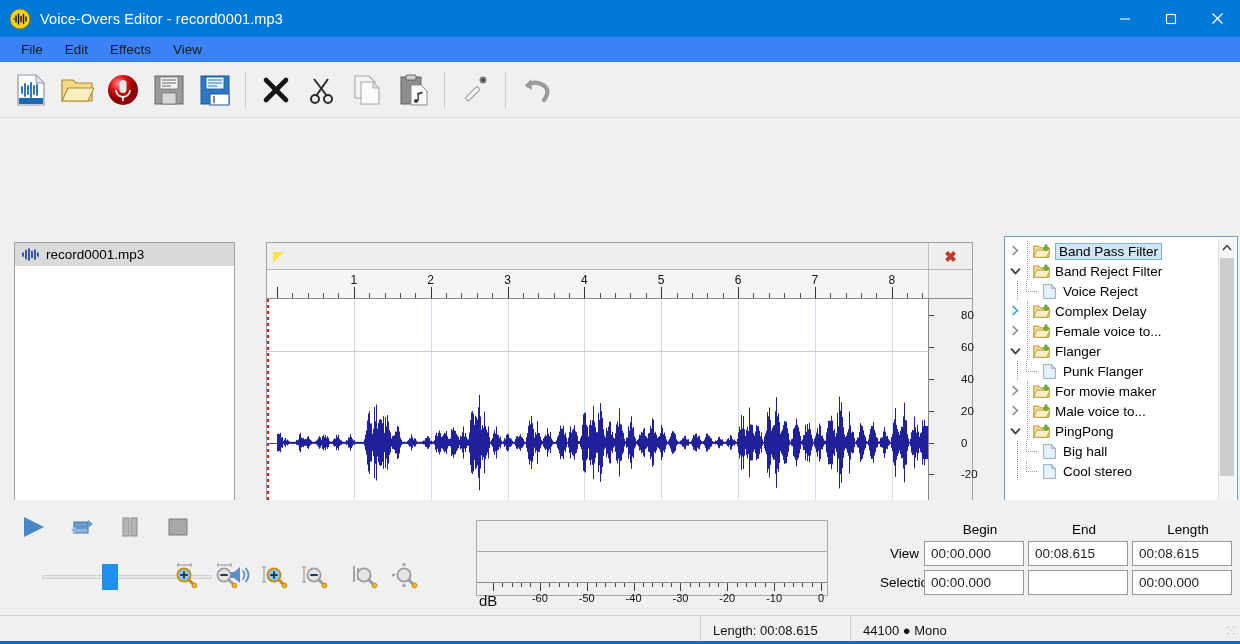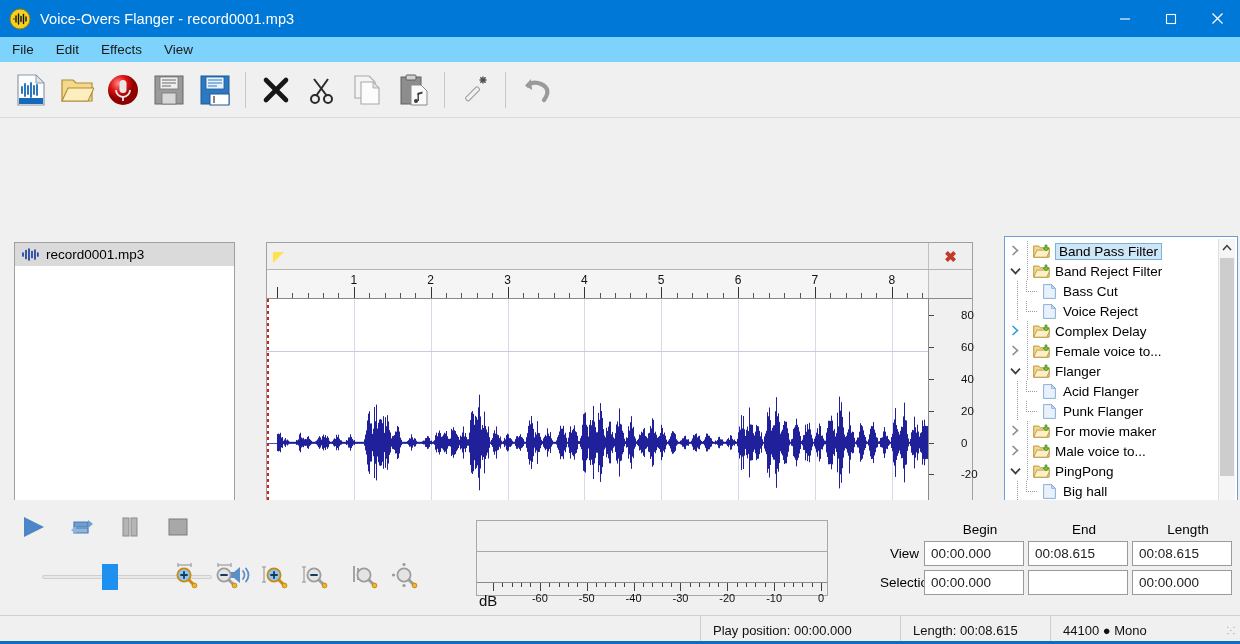--- a/index.html
+++ b/index.html
@@ -19,21 +19,21 @@
     height:37px; background:#0078d7; display:flex; align-items:center;
     flex:0 0 37px; position:relative;
   }
   .title-icon { width:22px; height:22px; margin-left:9px; margin-right:9px; flex:0 0 auto; position:relative; }
   .title-text { color:#ffffff; font-size:14.5px; letter-spacing:.1px; white-space:nowrap; }
   .winbtns { margin-left:auto; display:flex; height:37px; }
   .winbtn { width:46px; height:37px; display:flex; align-items:center; justify-content:center; color:#fff; }
   .winbtn svg { display:block; }
 
   
-  .menubar { height:25px; flex:0 0 25px; background:#7dd3fc; display:flex; align-items:center; padding-left:1px; }
+  .menubar { height:25px; flex:0 0 25px; background:#3b82f6; display:flex; align-items:center; padding-left:10px; }
   .menuitem { padding:3px 11px; color:#1a1a1a; font-size:13.5px; }
 
   
   .toolbar {
     height:56px; flex:0 0 56px; background:#f0f0f0; display:flex; align-items:center;
     padding-left:8px; border-bottom:1px solid #dcdcdc;
   }
   .tb-btn { width:46px; height:46px; display:flex; align-items:center; justify-content:center; }
   .tb-sep { width:1px; height:36px; background:#c8c8c8; margin:0 7px; }
 
@@ -183,21 +183,21 @@
         <g stroke="#141414" stroke-width="1.4" stroke-linecap="round">
           <line x1="5" y1="11" x2="5" y2="11"></line>
           <line x1="7" y1="8" x2="7" y2="14"></line>
           <line x1="9.5" y1="6" x2="9.5" y2="16"></line>
           <line x1="12" y1="8.5" x2="12" y2="13.5"></line>
           <line x1="14.5" y1="6.5" x2="14.5" y2="15.5"></line>
           <line x1="17" y1="9" x2="17" y2="13"></line>
         </g>
       </svg>
     </div>
-    <div class="title-text">Voice-Overs Flanger - record0001.mp3</div>
+    <div class="title-text">Voice-Overs Editor - record0001.mp3</div>
     <div class="winbtns">
       <div class="winbtn">
         <svg width="12" height="12" viewBox="0 0 12 12">
             <line x1="1" y1="6" x2="11" y2="6" stroke="#fff" stroke-width="1.1"></line>
           </svg>
       </div>
       <div class="winbtn">
         <svg width="12" height="12" viewBox="0 0 12 12">
             <rect x="1.5" y="1.5" width="9" height="9" fill="none" stroke="#fff" stroke-width="1.1"></rect>
           </svg>
@@ -1163,31 +1163,20 @@
             </div>
             <div class="tree-row">
               <span class="dotline" style="margin-left: 6px;"></span>
               <span class="elbow"></span>
               <span class="docicon">
                 <svg width="13" height="15" viewBox="0 0 13 15">
                   <path d="M0.6 0.6 h8 l3.8 3.8 v10 h-11.8 z" fill="#e9f2fc" stroke="#7ea6cf" stroke-width="0.9"></path>
                   <path d="M8.6 0.6 l3.8 3.8 h-3.8 z" fill="#cfe1f3" stroke="#7ea6cf" stroke-width="0.8"></path>
                 </svg>
               </span>
-              <span class="tree-label">Bass Cut</span>
-            </div>
-            <div class="tree-row">
-              <span class="dotline" style="margin-left: 6px;"></span>
-              <span class="elbow"></span>
-              <span class="docicon">
-                <svg width="13" height="15" viewBox="0 0 13 15">
-                  <path d="M0.6 0.6 h8 l3.8 3.8 v10 h-11.8 z" fill="#e9f2fc" stroke="#7ea6cf" stroke-width="0.9"></path>
-                  <path d="M8.6 0.6 l3.8 3.8 h-3.8 z" fill="#cfe1f3" stroke="#7ea6cf" stroke-width="0.8"></path>
-                </svg>
-              </span>
               <span class="tree-label">Voice Reject</span>
             </div>
             <div class="tree-row">
               <span class="tw">
                 <span class="chev blue"><svg width="8" height="11" viewBox="0 0 8 11">
                     <path d="M1.6 1 L6.4 5.5 L1.6 10" fill="none" stroke="currentColor" stroke-width="1.7"></path>
                   </svg></span>
               </span>
               <span class="dotline"></span>
               <span class="ficon">
@@ -1223,31 +1212,20 @@
               </span>
               <span class="dotline"></span>
               <span class="ficon">
                 <svg width="17" height="14" viewBox="0 0 17 14">
                   <path d="M0.7 2 h5 l1.6 1.8 h8.9 v9.4 h-15.5 z" fill="#f3d98f" stroke="#b3912f" stroke-width="0.9"></path>
                   <path d="M0.7 13.2 l3.2 -7.1 h13.1 l-3.2 7.1 z" fill="#fdf0c8" stroke="#b3912f" stroke-width="0.8"></path>
                   <path d="M12 1 v3 h-2 l3 3 l3 -3 h-2 v-3 z" fill="#6ec73c" stroke="#3d8a18" stroke-width="0.7"></path>
                 </svg>
               </span>
               <span class="tree-label">Flanger</span>
-            </div>
-            <div class="tree-row">
-              <span class="dotline" style="margin-left: 6px;"></span>
-              <span class="elbow"></span>
-              <span class="docicon">
-                <svg width="13" height="15" viewBox="0 0 13 15">
-                  <path d="M0.6 0.6 h8 l3.8 3.8 v10 h-11.8 z" fill="#e9f2fc" stroke="#7ea6cf" stroke-width="0.9"></path>
-                  <path d="M8.6 0.6 l3.8 3.8 h-3.8 z" fill="#cfe1f3" stroke="#7ea6cf" stroke-width="0.8"></path>
-                </svg>
-              </span>
-              <span class="tree-label">Acid Flanger</span>
             </div>
             <div class="tree-row">
               <span class="dotline" style="margin-left: 6px;"></span>
               <span class="elbow"></span>
               <span class="docicon">
                 <svg width="13" height="15" viewBox="0 0 13 15">
                   <path d="M0.6 0.6 h8 l3.8 3.8 v10 h-11.8 z" fill="#e9f2fc" stroke="#7ea6cf" stroke-width="0.9"></path>
                   <path d="M8.6 0.6 l3.8 3.8 h-3.8 z" fill="#cfe1f3" stroke="#7ea6cf" stroke-width="0.8"></path>
                 </svg>
               </span>
@@ -1556,19 +1534,18 @@
         <span class="tg-lbl">Selection</span>
         <span class="tg-cell">00:00.000</span>
         <span class="tg-cell"></span>
         <span class="tg-cell">00:00.000</span>
       </div>
     </div>
   </div>
 
   <div class="statusbar">
     <div class="sb-cell sb-first"></div>
-    <div class="sb-cell" style="flex:0 0 200px">Play position: 00:00.000</div>
     <div class="sb-cell" style="flex:0 0 150px">Length: 00:08.615</div>
     <div class="sb-cell" style="flex:1 1 auto">44100 ● Mono</div>
     <span class="sb-grip">⁙</span>
     <div class="accentline"></div>
   </div>
 </div>
 
 </body></html>

